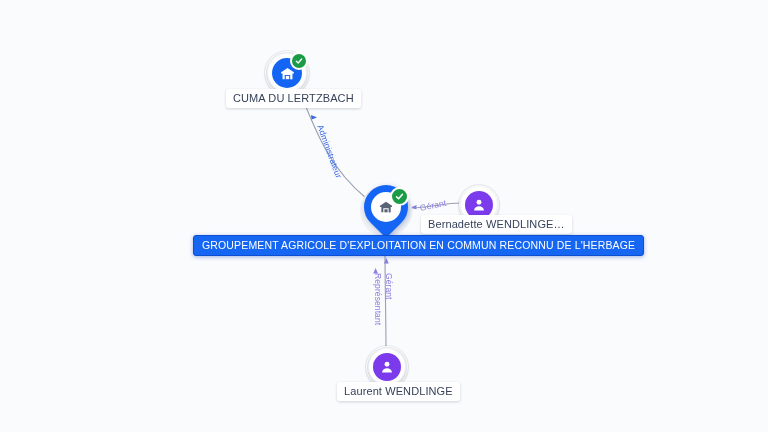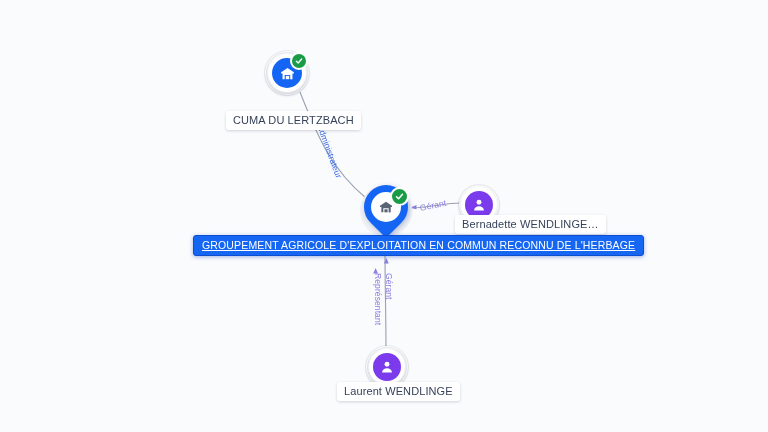--- a/index.html
+++ b/index.html
@@ -166,53 +166,53 @@
           <rect x="9.6" y="15.4" width="4.8" height="4.6"></rect>
           <rect x="16.4" y="13.2" width="1.7" height="6.8"></rect>
         </svg>
       </div>
       <div class="badge" style="right:-2px; top:-2px; width:14px; height:14px;">
         <svg width="8" height="8" viewBox="0 0 24 24" fill="none" stroke="#ffffff" stroke-width="4" stroke-linecap="round" stroke-linejoin="round">
           <path d="M4 12.5 L9.5 18 L20 6"></path>
         </svg>
       </div>
     </div>
-    <div class="label" style="left:-61px; top:16px;margin-top:22px;">CUMA DU LERTZBACH</div>
+    <div class="label" style="left:-61px; top:16px;">CUMA DU LERTZBACH</div>
   </div>
 
   <div class="node" style="left:479px; top:205px;">
     <div class="halo" style="left:-20px; top:-20px; width:40px; height:40px;"></div>
     <div class="circ-wrap" style="left:-18px; top:-18px; width:36px; height:36px;">
       <div class="circ" style="width:28px; height:28px; background:#7c3aed;">
         <svg width="16" height="16" viewBox="0 0 24 24" fill="#ffffff">
           <circle cx="12" cy="8" r="3.7"></circle>
           <path d="M4.6 20.4c0-4.1 3.3-6.5 7.4-6.5s7.4 2.4 7.4 6.5z"></path>
         </svg>
       </div>
     </div>
-    <div class="label" style="left:-58px; top:10px;margin-left:34px;">Bernadette WENDLINGE…</div>
+    <div class="label" style="left:-58px; top:10px;">Bernadette WENDLINGE…</div>
   </div>
 
   <div class="node" style="left:386px; top:211px;">
     <div class="pin-halo" style="left:-26px; top:-26px;"></div>
     <div class="pin" style="left:-22px; top:-26px;">
       <div class="pin-inner">
         <svg width="16" height="16" viewBox="0 0 24 24" fill="#5b6477">
           <path d="M3 10.2 12 4.2l9 6V12h-2v8h-3v-6H8v6H5v-8H3z"></path>
           <rect x="9.6" y="15.4" width="4.8" height="4.6"></rect>
           <rect x="16.4" y="13.2" width="1.7" height="6.8"></rect>
         </svg>
       </div>
     </div>
     <div class="badge" style="left:4px; top:-24px; width:15px; height:15px;">
       <svg width="9" height="9" viewBox="0 0 24 24" fill="none" stroke="#ffffff" stroke-width="4" stroke-linecap="round" stroke-linejoin="round">
         <path d="M4 12.5 L9.5 18 L20 6"></path>
       </svg>
     </div>
-    <div class="label selected" style="left:-193px; top:24px;text-decoration:underline;">GROUPEMENT AGRICOLE D'EXPLOITATION EN COMMUN RECONNU DE L'HERBAGE</div>
+    <div class="label selected" style="left:-193px; top:24px;">GROUPEMENT AGRICOLE D'EXPLOITATION EN COMMUN RECONNU DE L'HERBAGE</div>
   </div>
 
   <div class="node" style="left:387px; top:367px;">
     <div class="halo" style="left:-21px; top:-21px; width:42px; height:42px;"></div>
     <div class="halo" style="left:-19px; top:-19px; width:38px; height:38px;"></div>
     <div class="circ-wrap" style="left:-18px; top:-18px; width:36px; height:36px;">
       <div class="circ" style="width:28px; height:28px; background:#7c3aed;">
         <svg width="16" height="16" viewBox="0 0 24 24" fill="#ffffff">
           <circle cx="12" cy="8" r="3.7"></circle>
           <path d="M4.6 20.4c0-4.1 3.3-6.5 7.4-6.5s7.4 2.4 7.4 6.5z"></path>

